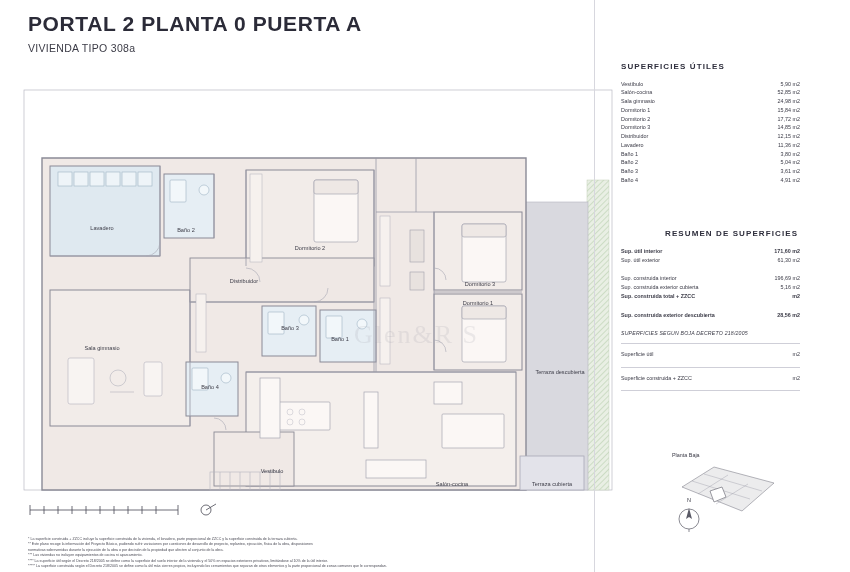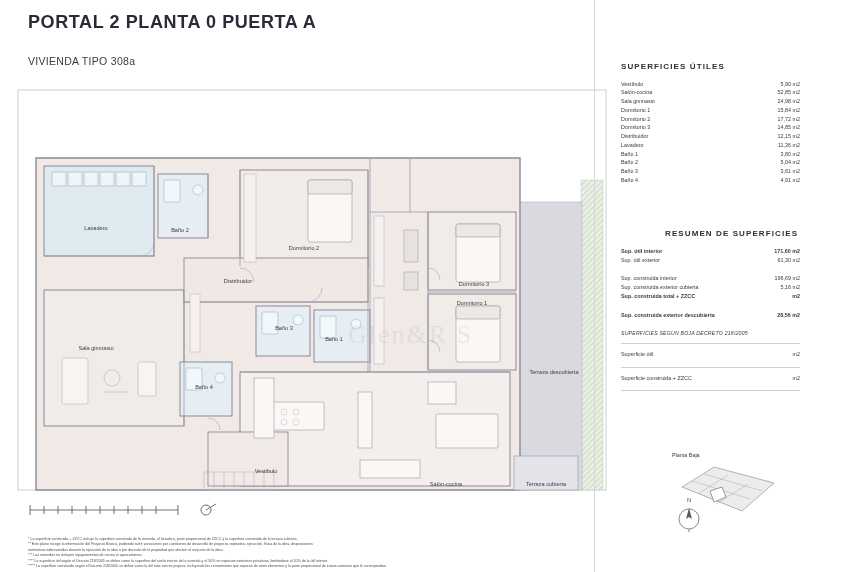--- a/index.html
+++ b/index.html
@@ -11,26 +11,26 @@
     color: #3b3b46;
     overflow: hidden;
     position: relative;
   }
 
   
   #header {
     position: absolute; left: 28px; top: 12px; width: 600px;
   }
   #title {
-    font-size: 18px; font-weight: bold; letter-spacing: 0.6px;
+    font-size: 21px; font-weight: bold; letter-spacing: 0.6px;
     color: #2b2b38; white-space: nowrap;
   }
   #subtitle {
     font-size: 10.5px; letter-spacing: 0.3px; color: #3b3b46;
-    margin-top: 22px;
+    margin-top: 6px;
   }
 
   
   #right-panel {
     position: absolute; left: 594px; top: 0; width: 220px; height: 572px;
     border-left: 1px solid #d7d7de;
     padding: 62px 14px 0 26px;
     font-size: 5.4px;
   }
   .panel-heading {
@@ -80,21 +80,21 @@
   }
   #footnotes div { white-space: nowrap; overflow: hidden; }
 
   
   #scalebar {
     position: absolute; left: 28px; top: 500px; width: 200px; height: 24px;
   }
 
   
   #plan {
-    position: absolute; left: 8px; top: 62px; width: 610px; height: 430px;
+    position: absolute; left: 14px; top: 62px; width: 610px; height: 430px;
   }
   #plan svg { display: block; }
   .wm {
     position: absolute; left: 340px; top: 258px;
     font-family: "Liberation Serif", serif;
     font-size: 26px; color: rgba(150,150,160,0.16);
     letter-spacing: 2px; pointer-events: none; user-select: none;
   }
 
   

